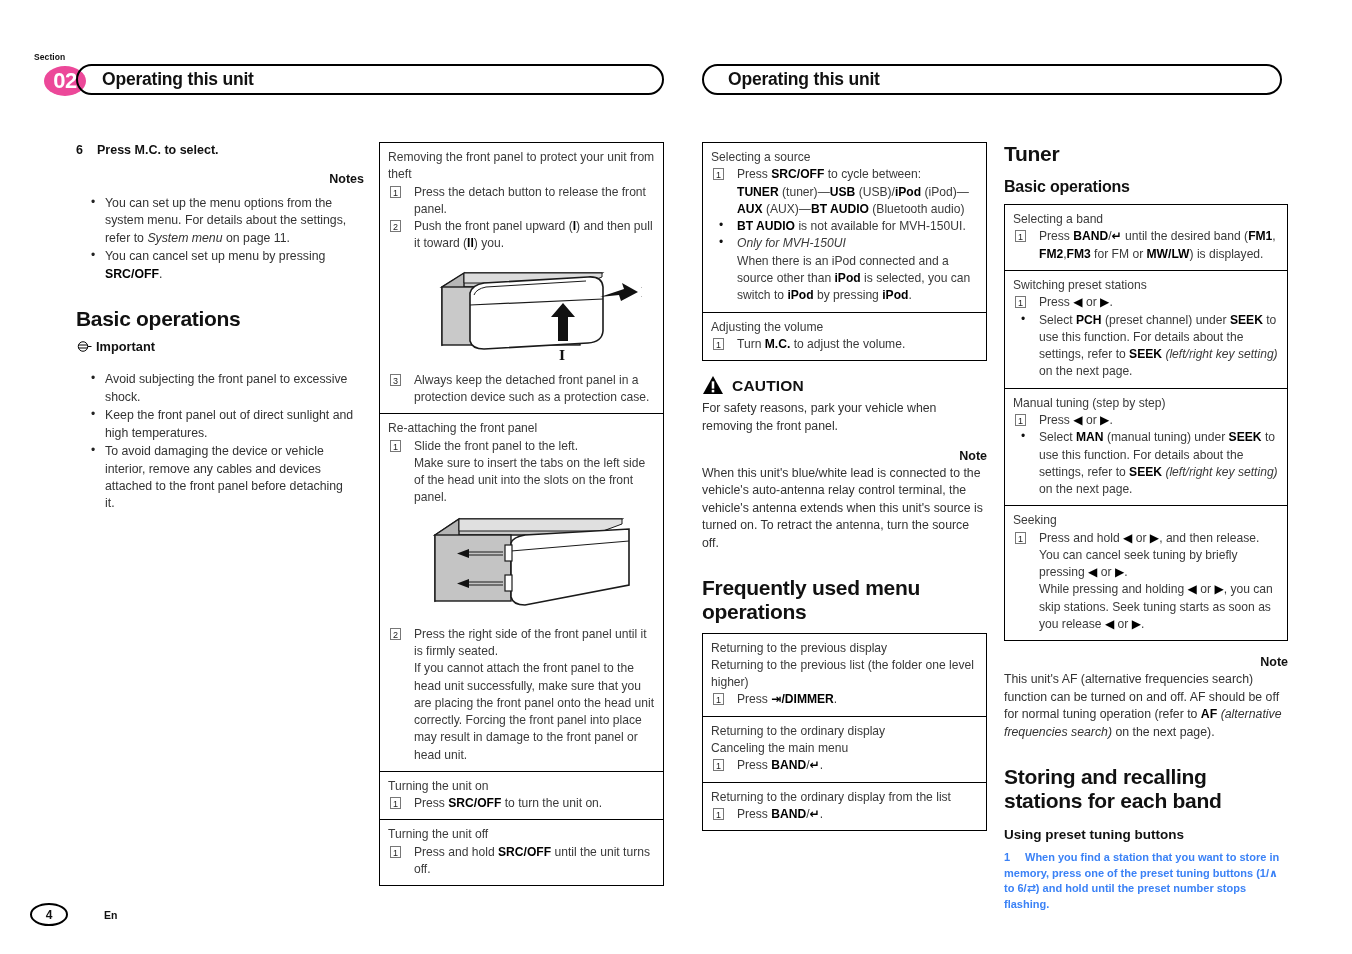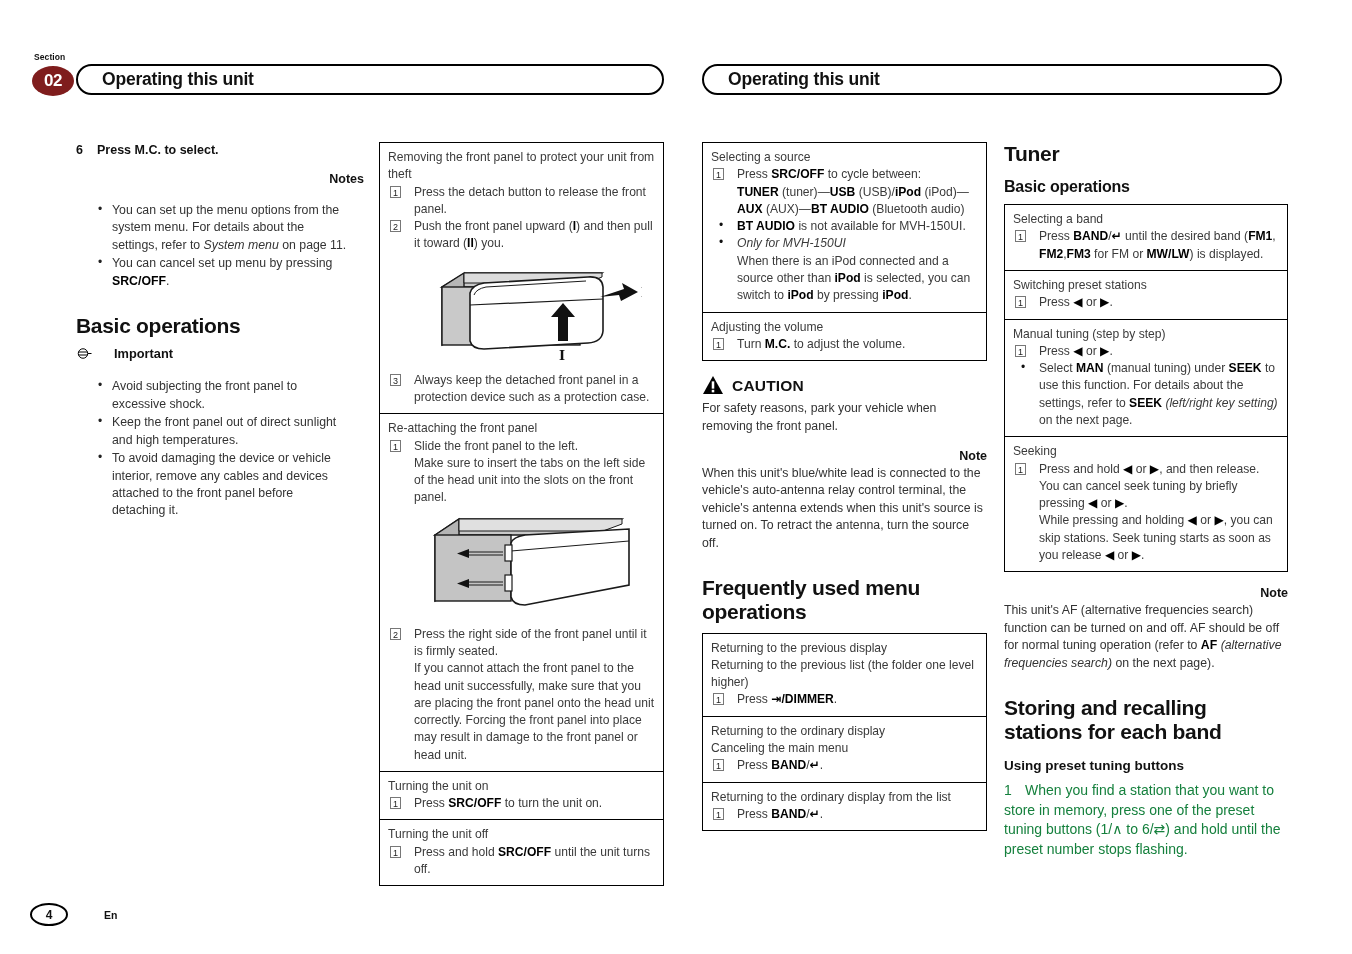--- a/index.html
+++ b/index.html
@@ -33,28 +33,28 @@
   .section-label {
     position: absolute;
     left: 6px;
     top: 0px;
     font-size: 8.5px;
     font-weight: bold;
     letter-spacing: 0.1px;
   }
   .section-oval {
     position: absolute;
-    left: 4px;
+    left: 16px;
     top: 14px;
     width: 42px;
     height: 30px;
-    background: #7f1d1d;
+    background: #ec4899;
     border-radius: 50%;
     color: #ffffff;
-    font-size: 17px;
+    font-size: 22px;
     font-weight: bold;
     display: flex;
     align-items: center;
     justify-content: center;
     letter-spacing: -0.5px;
   }
 
   
   .head-bar {
     position: absolute;
@@ -114,21 +114,21 @@
     margin: 12px 0 8px 0;
   }
   .h3 {
     font-size: 13.5px;
     font-weight: bold;
     margin: 14px 0 8px 0;
   }
 
   ul.bullets {
     list-style: none;
-    margin: 16px;
+    margin: 9px;
     padding: 0;
   }
   ul.bullets > li {
     position: relative;
     padding-left: 20px;
     font-size: 12.3px;
     line-height: 1.42;
     color: #333333;
     margin-bottom: 1px;
   }
@@ -140,30 +140,30 @@
     color: #222;
     font-size: 12px;
   }
 
   .para {
     font-size: 12.3px;
     line-height: 1.42;
     color: #333333;
     margin: 0 0 8px 0;
   }
-  .para.bold-body { color: #15803d; font-weight: normal; font-size: 14px; line-height: 1.4; }
+  .para.bold-body { color: #3b82f6; font-weight: bold; font-size: 11px; line-height: 1.4; }
 
   b, strong { color: #000; }
   i, em { font-style: italic; }
 
   
   .important-row {
     display: flex;
     align-items: center;
-    gap: 21px;
+    gap: 3px;
     margin-bottom: 17px;
   }
   .imp-icon { width: 17px; height: 13px; flex: 0 0 auto; }
   .imp-text { font-size: 12.8px; font-weight: bold; }
 
   
   .caution-row {
     display: flex;
     align-items: flex-end;
     gap: 8px;
@@ -470,20 +470,21 @@
           <span>Press <b>BAND</b>/<b class="glyph">↵</b> until the desired band (<b>FM1</b>, <b>FM2</b>,<b>FM3</b> for FM or <b>MW/LW</b>) is displayed.</span>
         </div>
       </div>
 
       <div class="brow">
         <div class="line">Switching preset stations</div>
         <div class="step">
           <span class="sq">1</span>
           <span>Press <b class="glyph">◀</b> or <b class="glyph">▶</b>.</span>
         </div>
+        <div class="bull">Select <b>PCH</b> (preset channel) under <b>SEEK</b> to use this function. For details about the settings, refer to <b>SEEK</b> <i>(left/right key setting)</i> on the next page.</div>
       </div>
 
       <div class="brow">
         <div class="line">Manual tuning (step by step)</div>
         <div class="step">
           <span class="sq">1</span>
           <span>Press <b class="glyph">◀</b> or <b class="glyph">▶</b>.</span>
         </div>
         <div class="bull">Select <b>MAN</b> (manual tuning) under <b>SEEK</b> to use this function. For details about the settings, refer to <b>SEEK</b> <i>(left/right key setting)</i> on the next page.</div>
       </div>

